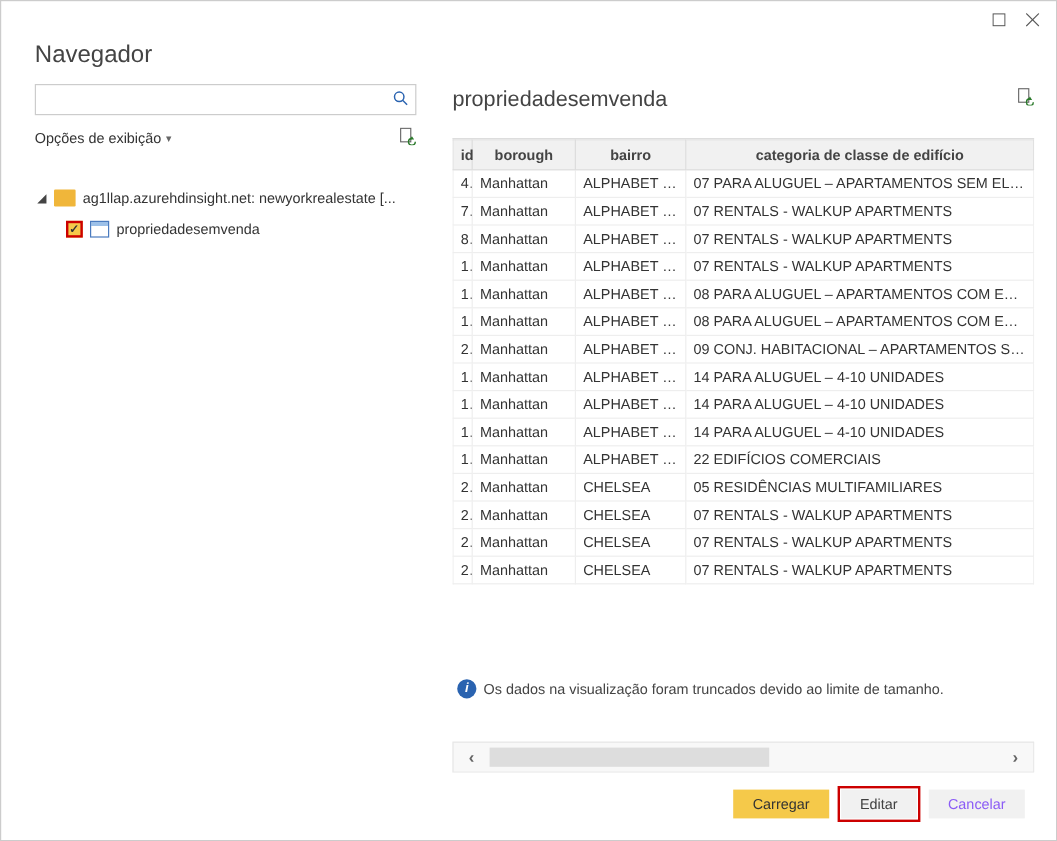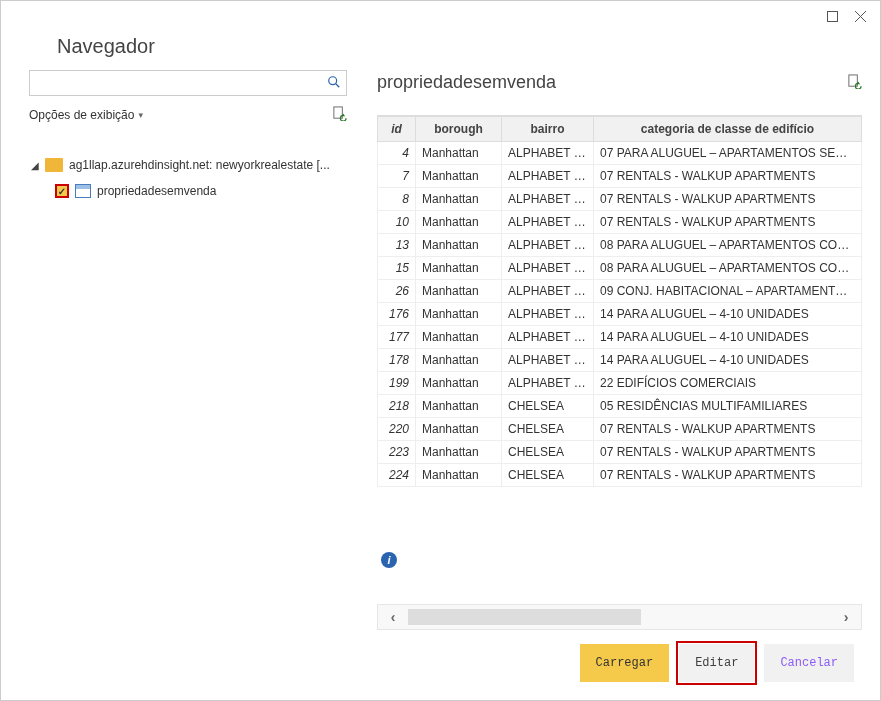--- a/index.html
+++ b/index.html
@@ -1,21 +1,21 @@
 <!DOCTYPE html>
 <html><head>
   <meta charset="utf-8">
   <style>
     * { box-sizing: border-box; margin: 0; padding: 0; }
     body { font-family: "Segoe UI", Tahoma, sans-serif; font-size: 12px; color: #333; background: #fff; }
     .window { width: 881px; height: 701px; border: 1px solid #ccc; position: relative; display: flex; flex-direction: column; }
     .titlebar { height: 30px; display: flex; justify-content: flex-end; align-items: center; padding: 0 6px; }
     .win-btn { width: 28px; height: 22px; display: flex; align-items: center; justify-content: center; color: #555; font-size: 13px; cursor: pointer; }
     .header { padding: 4px 28px 12px 28px; }
-    .header h1 { font-size: 20px; font-weight: 400; color: #444; margin-left: 28px; }
+    .header h1 { font-size: 20px; font-weight: 400; color: #444; }
     .content { flex: 1; display: flex; padding: 0 18px 0 28px; overflow: hidden; }
     .left-pane { width: 328px; display: flex; flex-direction: column; padding-right: 10px; }
     .search-wrap { position: relative; margin-bottom: 10px; }
     .search-input { width: 100%; height: 26px; border: 1px solid #ccc; padding: 0 28px 0 6px; font-size: 12px; }
     .search-icon { position: absolute; right: 6px; top: 5px; color: #2a63b0; font-size: 14px; }
     .display-row { display: flex; align-items: center; justify-content: space-between; margin-bottom: 28px; }
     .display-label { font-size: 12px; color: #333; display: flex; align-items: center; gap: 4px; }
     .refresh-icon { color: #666; font-size: 14px; cursor: pointer; }
     .tree { font-size: 12px; }
     .tree-row { display: flex; align-items: center; height: 26px; padding: 0 2px; }
@@ -25,32 +25,32 @@
     .checkbox { width: 14px; height: 14px; border: 2px solid #c00; background: #f5c94a; display: flex; align-items: center; justify-content: center; font-size: 10px; color: #333; margin-right: 6px; font-weight: bold; }
     .table-icon { width: 16px; height: 14px; border: 1px solid #4a7bbf; background: linear-gradient(to bottom, #9cc0e8 30%, #fff 30%); margin-right: 6px; }
     .right-pane { flex: 1; display: flex; flex-direction: column; padding-left: 20px; overflow: hidden; }
     .preview-header { display: flex; justify-content: space-between; align-items: center; margin-bottom: 22px; padding-top: 2px; }
     .preview-title { font-size: 18px; font-weight: 400; color: #444; }
     .preview-icon { color: #666; font-size: 15px; cursor: pointer; }
     .data-table-wrap { flex: 1; overflow: hidden; border-top: 1px solid #ddd; }
     .data-table { width: 100%; border-collapse: collapse; font-size: 12px; table-layout: fixed; }
     .data-table th { background: #f1f1f1; border: 1px solid #ddd; padding: 5px 6px; font-weight: 600; text-align: center; color: #444; font-size: 12px; }
     .data-table td { border: 1px solid #eee; padding: 4px 6px; background: #fff; white-space: nowrap; overflow: hidden; text-overflow: ellipsis; }
-    .col-id { width: 38px; text-align: right; font-style: italic; }
+    .col-id { width: 16px; text-align: right; }
     .col-borough { width: 86px; }
     .col-bairro { width: 92px; }
     .col-cat { }
     .info-row { display: flex; align-items: center; padding: 10px 4px 6px; color: #444; font-size: 12px; gap: 6px; }
     .info-icon { width: 16px; height: 16px; border-radius: 50%; background: #2a63b0; color: #fff; display: flex; align-items: center; justify-content: center; font-size: 11px; font-weight: bold; font-style: italic; }
     .hscroll { display:flex; align-items:center; height:26px; border:1px solid #e6e6e6; background:#f8f8f8; margin-top:30px; position:relative; }
     .hscroll .arrow { width:30px; text-align:center; color:#666; font-size:14px; font-weight:bold; cursor:pointer; }
     .hscroll .track { flex:1; height:100%; position:relative; }
     .hscroll .thumb { position:absolute; top:4px; left:0; width:55%; height:16px; background:#ddd; }
     .footer { display: flex; justify-content: flex-end; gap: 10px; padding: 14px 26px 18px; }
-    .btn { height: 38px; padding: 0 16px; border: none; font-size: 12px; cursor: pointer; font-family: Liberation Mono, monospace; }
+    .btn { height: 24px; padding: 0 16px; border: none; font-size: 12px; cursor: pointer; }
     .btn-load { background: #f5c94a; color: #333; }
     .btn-edit { background: #f1f1f1; color: #404040; outline: 2px solid #c00; outline-offset: 1px; }
     .btn-cancel { background: #f1f1f1; color: #8b5cf6; padding-left: 16px; }
     .chev { font-size: 9px; color: #666; }
   </style>
 </head>
 <body>
 
 <div class="window">
   <div class="titlebar">
@@ -224,20 +224,21 @@
                 <td class="col-borough">Manhattan</td>
                 <td class="col-bairro">CHELSEA</td>
                 <td class="col-cat">07 RENTALS - WALKUP APARTMENTS</td>
               </tr>
             </tbody>
         </table>
       </div>
 
       <div class="info-row">
         <span class="info-icon">i</span>
+        <span>Os dados na visualização foram truncados devido ao limite de tamanho.</span>
       </div>
 
       <div class="hscroll">
         <div class="arrow">‹</div>
         <div class="track">
             <div class="thumb"></div>
           </div>
         <div class="arrow">›</div>
       </div>
     </div>

